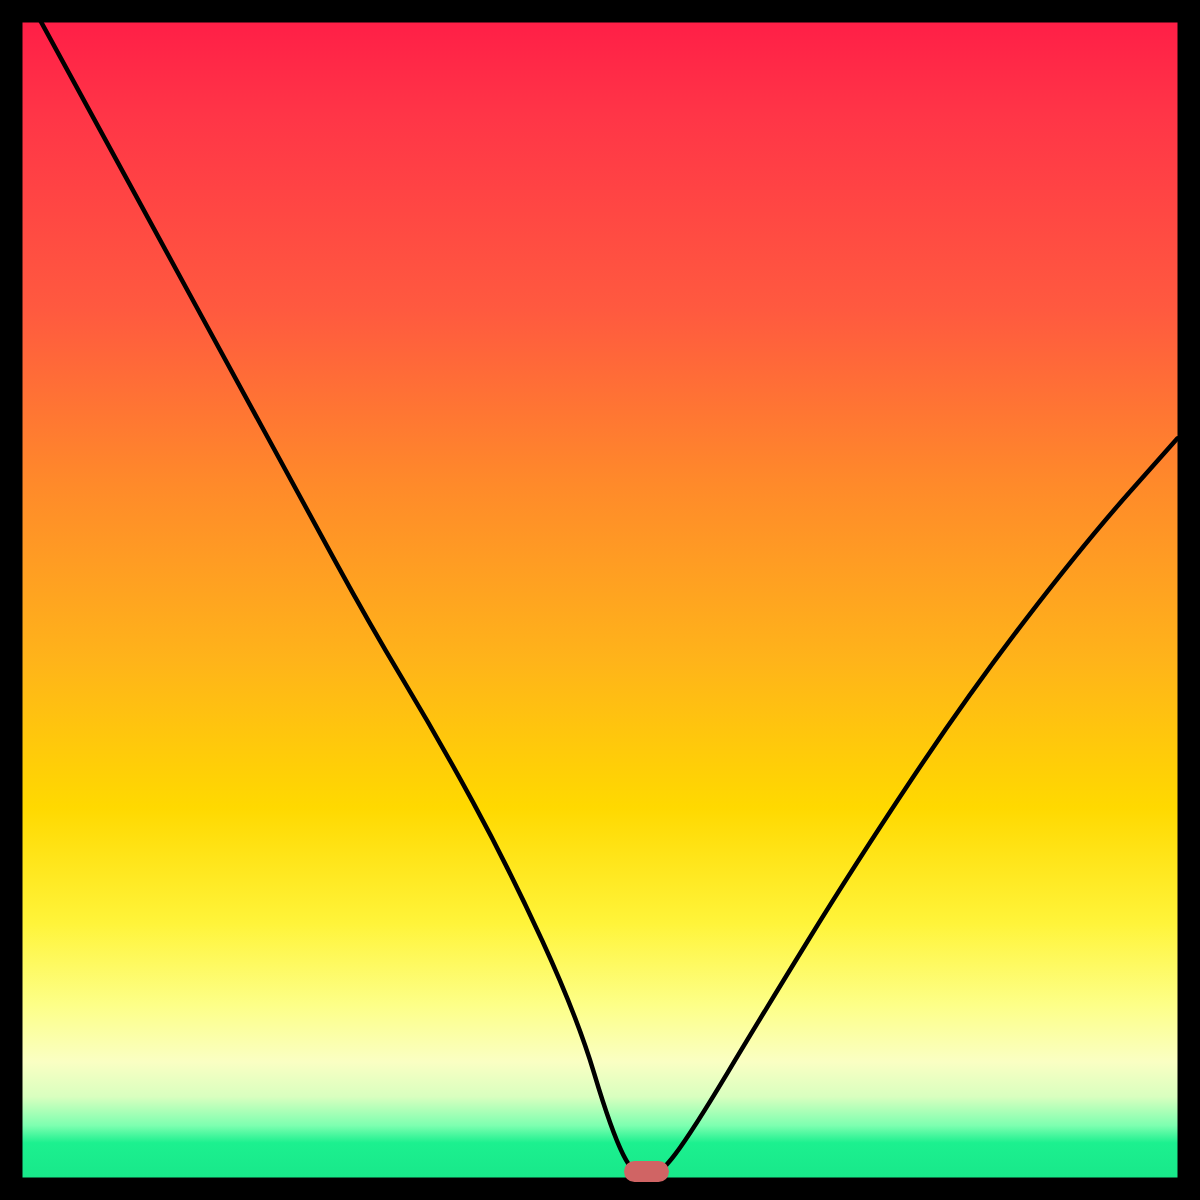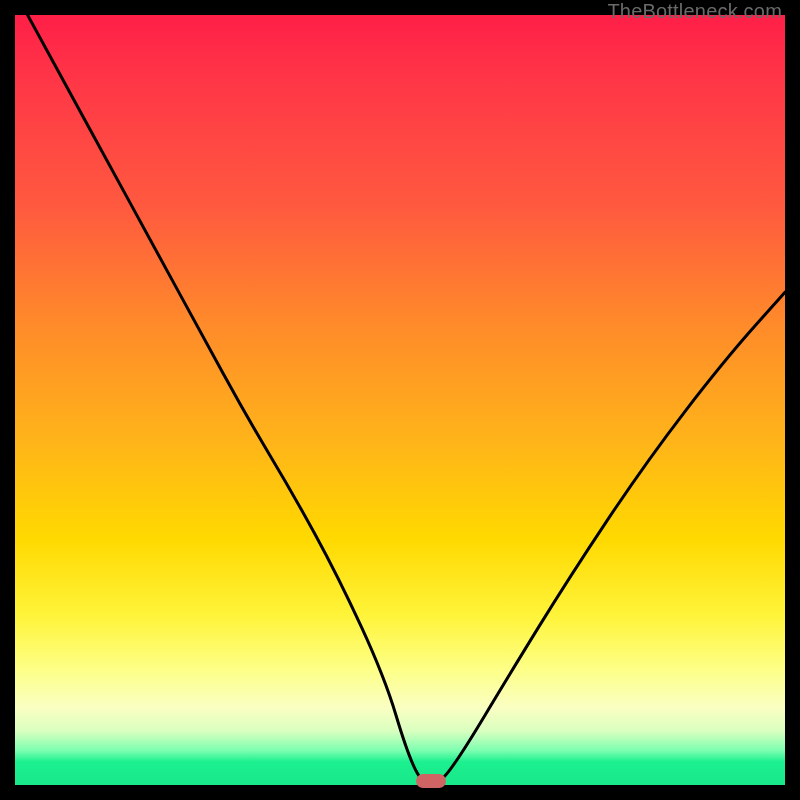--- a/index.html
+++ b/index.html
@@ -75,14 +75,13 @@
 </head>
 <body>
 
 <div class="frame">
   <div class="plot-area">
     <svg class="curve" viewBox="0 0 770 770" preserveAspectRatio="none">
       <path id="curve-path" d="M 0 -23.100000000000023 Q 46.199999999999996 61.60000000000002 69.3 103.94999999999999 Q 92.39999999999999 146.29999999999995 115.5 188.64999999999998 Q 138.6 231 161.7 273.35 Q 184.79999999999998 315.70000000000005 207.89999999999998 358.05000000000007 Q 231 400.40000000000003 254.1 438.9 Q 277.2 477.4 300.29999999999995 519.75 Q 323.4 562.1 346.5 612.1500000000001 Q 369.59999999999997 662.2 381.15 700.7 Q 392.7 739.2 400.4 754.6 Q 408.1 770 415.80000000000007 770 Q 423.50000000000006 770 435.05 754.6 Q 446.59999999999997 739.2 469.7 700.7 Q 492.8 662.2 523.6 612.1500000000001 Q 554.4 562.1 592.9 504.35 Q 631.4 446.6 669.9 396.54999999999995 Q 708.4 346.49999999999994 739.2 311.84999999999997 T 770 277.2" fill="none" stroke="#000" stroke-width="3" stroke-linejoin="round" stroke-linecap="round"></path>
     </svg>
     <div id="marker" class="marker" style="left: 415.8px; top: 766.15px;"></div>
   </div>
-  <div class="watermark">TheBottleneck.com</div>
 </div>
 
 </body></html>

